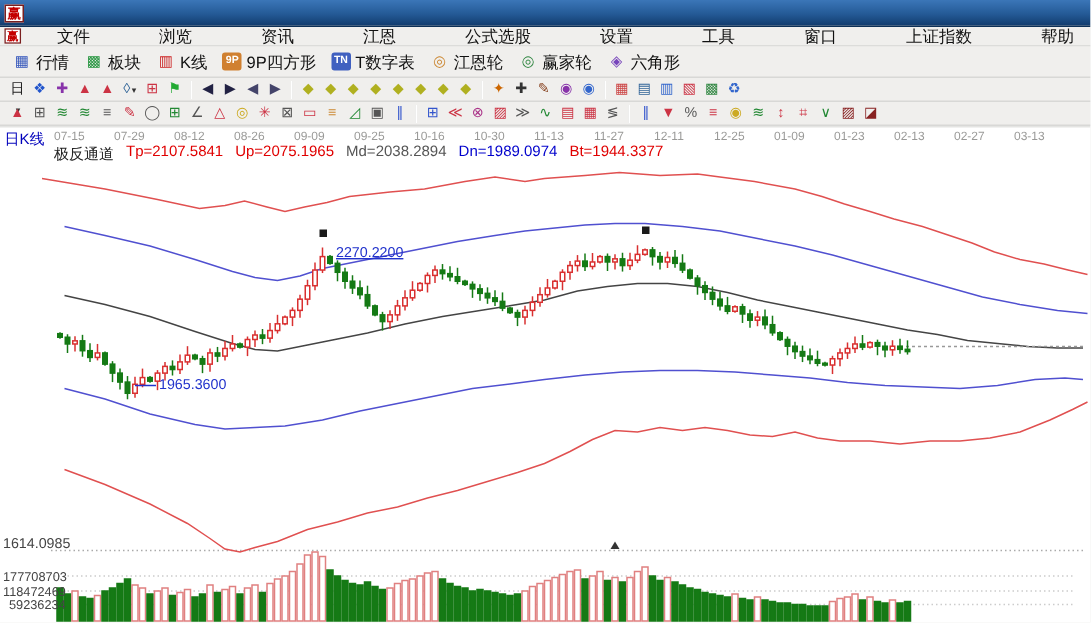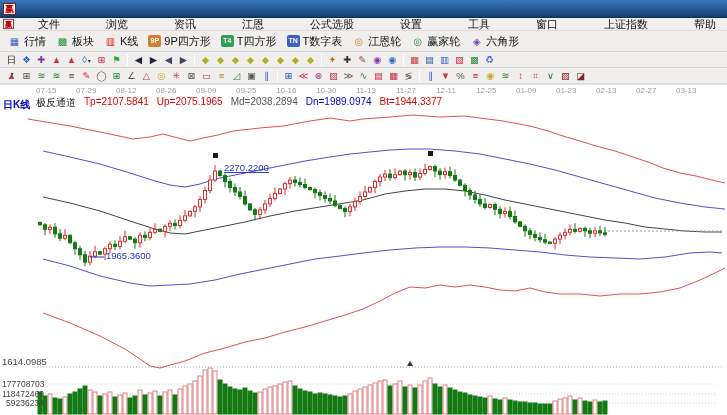--- a/index.html
+++ b/index.html
@@ -14,21 +14,21 @@
   .toolbar1{height:21px;background:#f0efed;display:flex;align-items:center;border-bottom:1px solid #d8d8d6;padding-left:3px}
   .tb-btn{display:flex;align-items:center;gap:3px;padding:0 5px;height:19px;font-size:11px;color:#111;white-space:nowrap}
   .tb-ico{width:13px;height:13px;font-size:10px;line-height:13px;text-align:center;font-weight:bold}
   .tb-badge{width:13px;height:12px;border-radius:2px;color:#fff;font-size:7px;line-height:12px;text-align:center;font-weight:bold}
   .iconrow{height:16px;background:#f0efed;display:flex;align-items:center;border-bottom:1px solid #d8d8d6;padding-left:4px}
   .ti{width:13px;height:13px;font-size:9.5px;line-height:13px;text-align:center;margin:0 1px;cursor:default}
   .ti .caret{font-size:6px;color:#333;margin-left:1px}
   .sep{width:1px;height:12px;background:#c9c9c7;border-right:1px solid #fff;margin:0 3px}
   .chartwrap{position:relative;height:331px;background:#fff;border-top:1px solid #e4e4e2}
   #chart-svg{position:absolute;left:0;top:0}
-  .hdr-period{position:absolute;left:3px;top:13px;font-size:10px;font-weight:bold;color:#0000bb;z-index:3}
+  .hdr-period{position:absolute;left:3px;top:1px;font-size:10px;font-weight:normal;color:#0000bb;z-index:3}
   .date-label{position:absolute;top:1px;font-size:8px;color:#9a9a98;z-index:2;white-space:nowrap}
   .indrow{position:absolute;left:36px;top:11px;display:flex;gap:8px;font-size:10px;z-index:3;white-space:nowrap}
   .ind-name{color:#222}
   .symbol{position:absolute;right:2px;top:11px;font-size:11px;font-weight:bold;color:#2233cc;z-index:3}
 </style>
 </head>
 <body>
 
 <div class="titlebar">
   <span class="applogo">赢</span>
@@ -59,24 +59,20 @@
       <span class="tb-ico" style="color: rgb(34, 147, 60);">▩</span>
       <span>板块</span>
     </span>
     <span class="tb-btn">
       <span class="tb-ico" style="color: rgb(204, 34, 34);">▥</span>
       <span>K线</span>
     </span>
     <span class="tb-btn">
       <span class="tb-badge" style="background: rgb(208, 128, 48);">9P</span>
       <span>9P四方形</span>
-    </span>
-    <span class="tb-btn">
-      <span class="tb-badge" style="background: rgb(48, 160, 80);">T4</span>
-      <span>T四方形</span>
     </span>
     <span class="tb-btn">
       <span class="tb-badge" style="background: rgb(64, 96, 192);">TN</span>
       <span>T数字表</span>
     </span>
     <span class="tb-btn">
       <span class="tb-ico" style="color: rgb(204, 136, 51);">◎</span>
       <span>江恩轮</span>
     </span>
     <span class="tb-btn">

